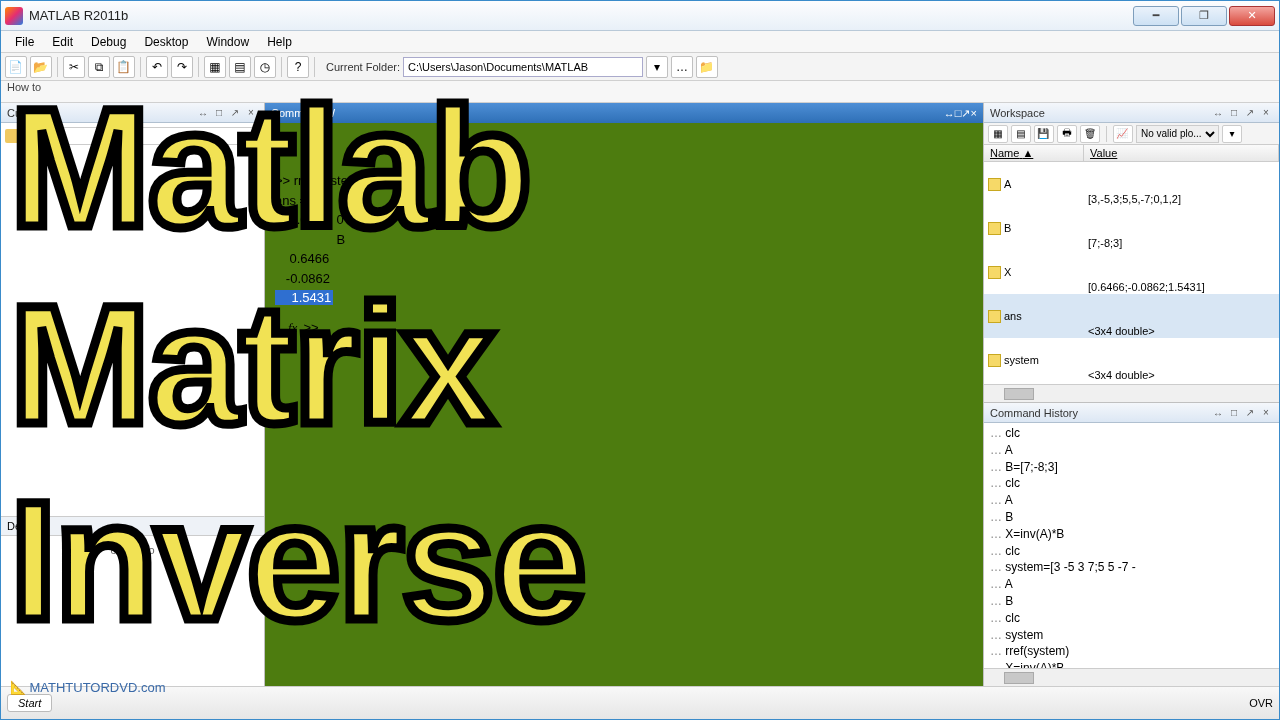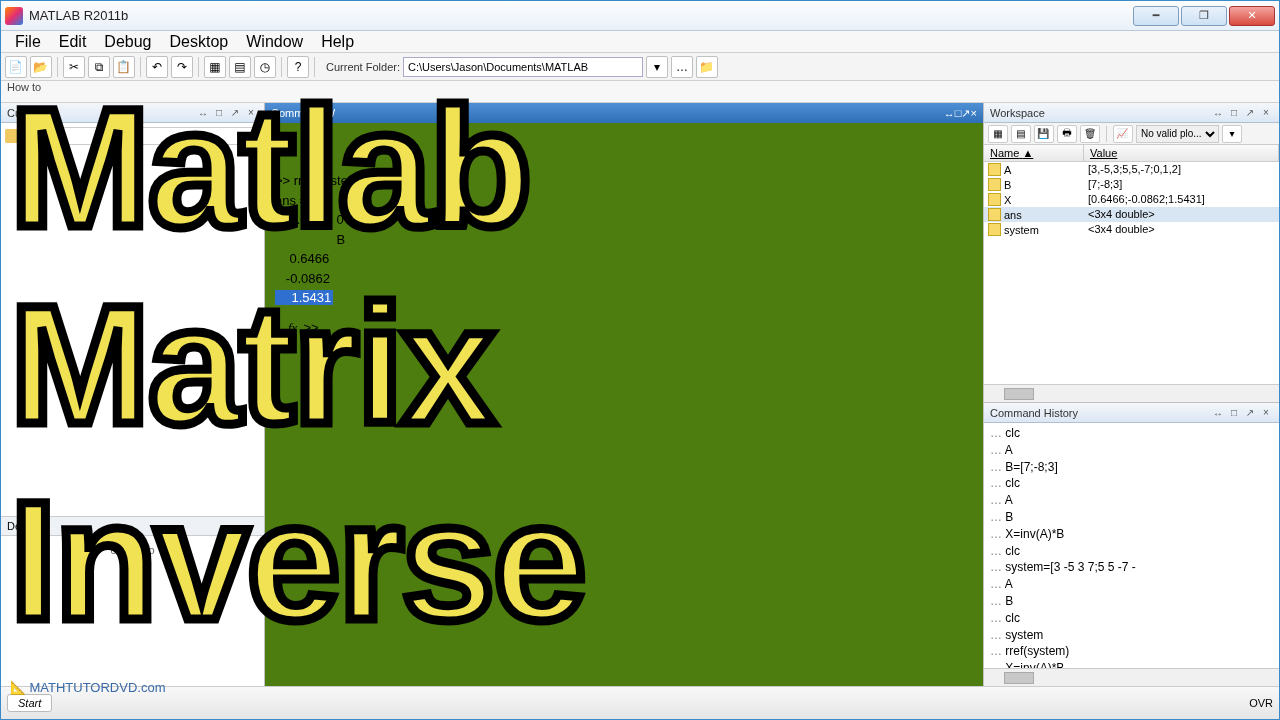--- a/index.html
+++ b/index.html
@@ -4,21 +4,21 @@
 <style>
 * { margin:0; padding:0; box-sizing:border-box; font-family:"Segoe UI",Tahoma,sans-serif; }
 body { width:1280px; height:720px; background:#fff; overflow:hidden; position:relative; }
 .window { width:1280px; height:720px; border:1px solid #3a8bca; display:flex; flex-direction:column; }
 .titlebar { height:30px; background:linear-gradient(#fdfdfe,#e8f0f8); display:flex; align-items:center; padding:0 4px; border-bottom:1px solid #b9c9d8;justify-content:space-between; }
 .titlebar .logo { width:18px; height:18px; background:linear-gradient(135deg,#ff8a00,#e52e71 50%,#2a7de1); border-radius:3px; margin-right:6px; }
 .titlebar .title { font-size:13px; color:#222; flex:1; }
 .win-btns { display:flex; gap:2px; }
 .win-btn { width:46px; height:20px; border:1px solid #7e9ebc; background:linear-gradient(#eaf2fb,#cde1f4); border-radius:3px; display:flex; align-items:center; justify-content:center; font-size:11px; color:#444; cursor:pointer; }
 .win-btn.close { background:linear-gradient(#f4a6a0,#d94b3e); color:#fff; border-color:#a33; }
-.menubar { height:22px; display:flex; align-items:center; padding:0 6px; gap:2px; background:#f7f7f7; border-bottom:1px solid #d0d0d0; font-size:16px; }
+.menubar { height:22px; display:flex; align-items:center; padding:0 6px; gap:2px; background:#f7f7f7; border-bottom:1px solid #d0d0d0; font-size:12px; }
 .menubar span { padding:2px 8px; cursor:pointer; }
 .toolbar { height:28px; display:flex; align-items:center; padding:2px 4px; gap:3px; background:#f4f4f4; border-bottom:1px solid #d0d0d0; font-size:11px; }
 .tbtn { width:22px; height:22px; border:1px solid #c0c0c0; background:#fff; border-radius:2px; display:flex; align-items:center; justify-content:center; cursor:pointer; font-size:12px; }
 .tsep { width:1px; height:20px; background:#c8c8c8; margin:0 2px; }
 .cf-label { font-size:11px; color:#333; margin-left:6px; }
 .cf-input { width:240px; height:20px; border:1px solid #aac; font-size:11px; padding:0 4px; }
 .shortcuts { height:22px; display:flex; align-items:flex-start; padding:0 6px; background:#f7f7f7; border-bottom:1px solid #d0d0d0; font-size:11px; color:#444; gap:20px;flex-direction:column; }
 .main { flex:1; display:flex; min-height:0; }
 .leftcol { width:264px; display:flex; flex-direction:column; border-right:1px solid #c0c0c0; }
 .panel-hdr { height:20px; background:linear-gradient(#f4f7fb,#dce7f4); border-bottom:1px solid #b0c0d0; display:flex; align-items:center; padding:0 6px; font-size:11px; color:#333; }
@@ -42,21 +42,21 @@
 .ws-tbtn { width:20px; height:18px; border:1px solid #ccc; background:#fff; border-radius:2px; cursor:pointer; font-size:10px; display:flex; align-items:center; justify-content:center; }
 .plot-sel { height:18px; font-size:10px; border:1px solid #ccc; }
 .ws-table { flex:1; background:#fff; overflow:hidden; font-size:11px; }
 .ws-head { display:flex; background:linear-gradient(#fafafa,#e8e8e8); border-bottom:1px solid #ccc; }
 .ws-head div { padding:2px 6px; border-right:1px solid #ccc;text-decoration:underline; }
 .ws-col-name { width:100px; }
 .ws-col-val { flex:1; }
 .ws-row { display:flex; padding:1px 0; }
 .ws-row.sel { background:#d8e6f4; }
 .ws-row .cell-name { width:100px; padding:0 4px; display:flex; align-items:center; gap:3px; }
-.ws-row .cell-val { flex:1; padding:0 4px; }
+.ws-row .cell-val { flex:1; padding:0 4px;margin-top:30px; }
 .var-icon { width:13px; height:13px; background:#f6d968; border:1px solid #c8a820; display:inline-block; }
 .ws-scroll { height:18px; background:#f0f0f0; border-top:1px solid #ccc; display:flex; align-items:center; }
 .ws-scroll .thumb { width:30px; height:12px; background:#c8c8c8; border:1px solid #aaa; margin-left:20px; }
 .ch-body { flex:1; background:#fff; padding:2px 6px; font-family:"Courier New",monospace; font-size:12px; color:#000; line-height:1.4; overflow:hidden; }
 .ch-line { white-space:pre; }
 .ch-line::before { content:"… "; color:#888; }
 .workspace-pane { display:flex; flex-direction:column; height:300px; border-bottom:1px solid #c0c0c0; }
 .history-pane { flex:1; display:flex; flex-direction:column; min-height:0; }
 .statusbar { height:33px; background:linear-gradient(#f8f8f8,#e6e6e6); border-top:1px solid #ccc; display:flex; align-items:center; font-size:11px; padding:0 6px; }
 .statusbar .spacer { flex:1; }

